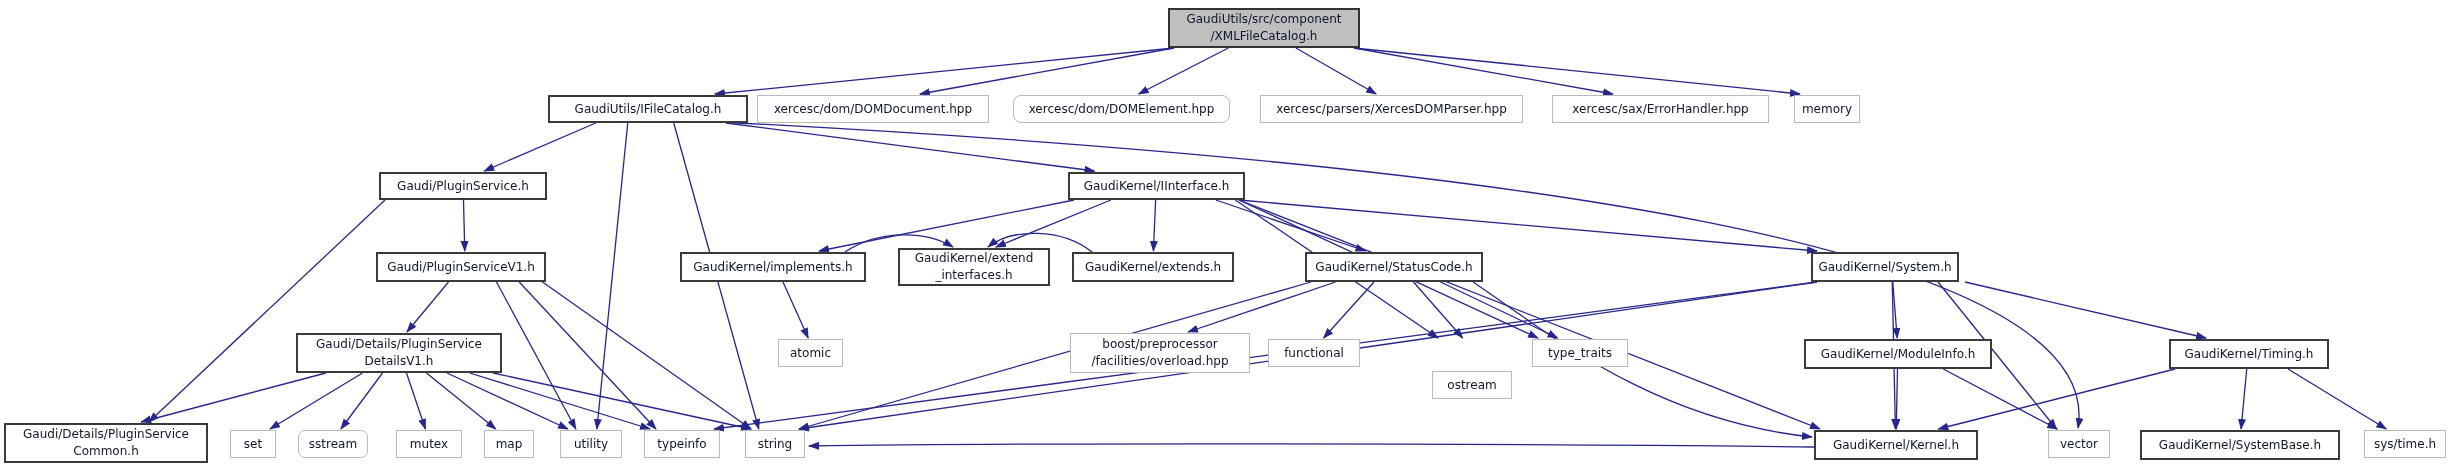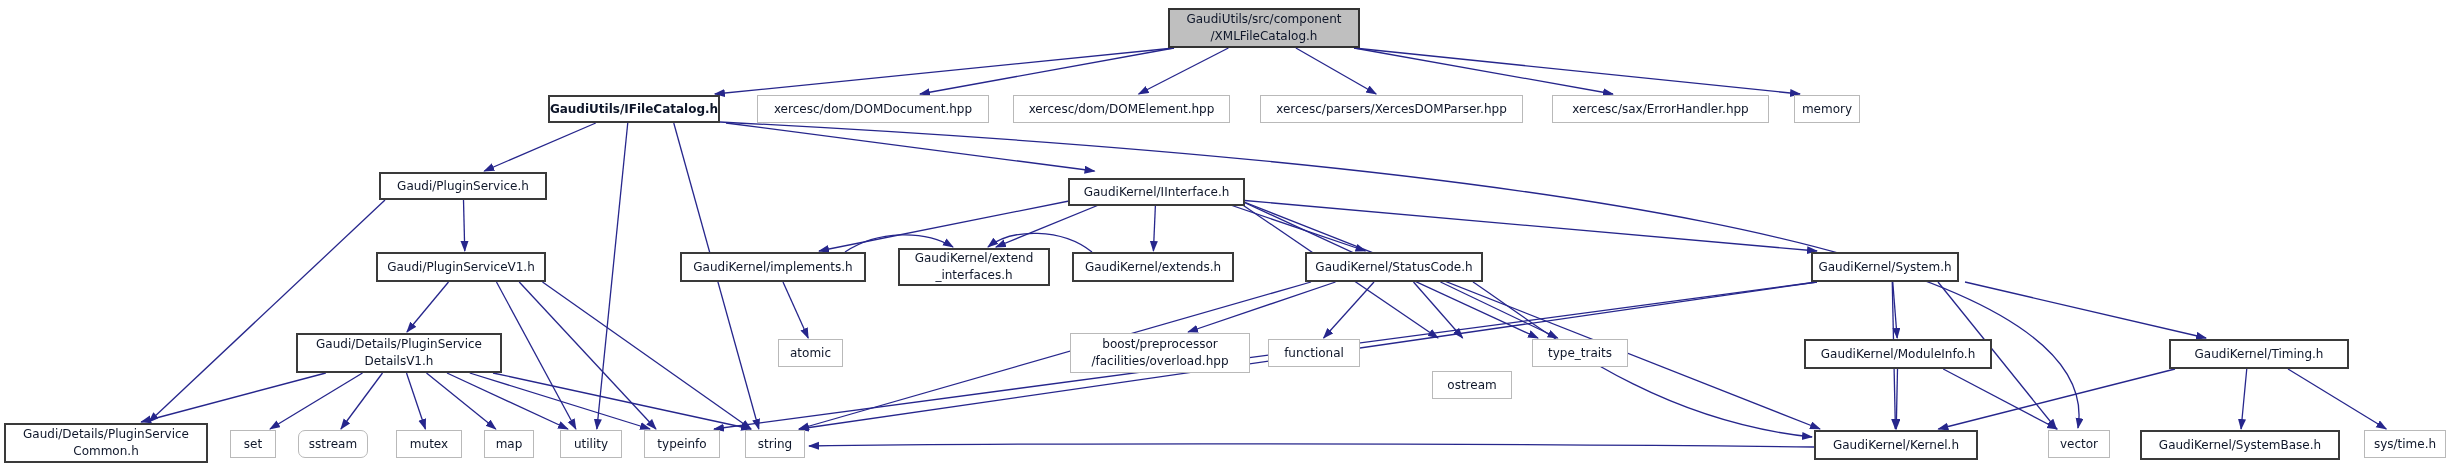--- a/index.html
+++ b/index.html
@@ -85,42 +85,42 @@
       <path d="M1943.25,369 L2057.28,429" class="edge" marker-end="url(#arrow)"></path>
       <path d="M2175,369 L1938.36,429" class="edge" marker-end="url(#arrow)"></path>
       <path d="M2246.75,369 L2241.08,429" class="edge" marker-end="url(#arrow)"></path>
       <path d="M2288,369 L2386.28,429" class="edge" marker-end="url(#arrow)"></path>
       <path d="M1814,447 C1450,443 1000,443 809,446" class="edge" marker-end="url(#arrow)"></path>
     </svg>
 <div class="node root" style="left: 1168px; top: 8px; width: 192px; height: 40px;">
       <span>GaudiUtils/src/component</span>
       <span>/XMLFileCatalog.h</span>
     </div>
-    <div class="node linked" style="left: 548px; top: 95px; width: 172px; height: 28px; font-weight: bold;">
+    <div class="node linked" style="left: 548px; top: 95px; width: 200px; height: 28px;">
       <span>GaudiUtils/IFileCatalog.h</span>
     </div>
     <div class="node plain" style="left: 757px; top: 95px; width: 232px; height: 28px;">
       <span>xercesc/dom/DOMDocument.hpp</span>
     </div>
-    <div class="node plain" style="left: 1013px; top: 95px; width: 217px; height: 28px;">
+    <div class="node plain" style="left: 1013px; top: 95px; width: 217px; height: 28px; border-radius: 8px;">
       <span>xercesc/dom/DOMElement.hpp</span>
     </div>
     <div class="node plain" style="left: 1260px; top: 95px; width: 263px; height: 28px;">
       <span>xercesc/parsers/XercesDOMParser.hpp</span>
     </div>
     <div class="node plain" style="left: 1552px; top: 95px; width: 217px; height: 28px;">
       <span>xercesc/sax/ErrorHandler.hpp</span>
     </div>
     <div class="node plain" style="left: 1794px; top: 95px; width: 66px; height: 28px;">
       <span>memory</span>
     </div>
     <div class="node linked" style="left: 379px; top: 172px; width: 168px; height: 28px;">
       <span>Gaudi/PluginService.h</span>
     </div>
-    <div class="node linked" style="left: 1068px; top: 172px; width: 177px; height: 28px; margin-top: 6px;">
+    <div class="node linked" style="left: 1068px; top: 172px; width: 177px; height: 28px;">
       <span>GaudiKernel/IInterface.h</span>
     </div>
     <div class="node linked" style="left: 376px; top: 252px; width: 170px; height: 30px;">
       <span>Gaudi/PluginServiceV1.h</span>
     </div>
     <div class="node linked" style="left: 680px; top: 252px; width: 186px; height: 30px;">
       <span>GaudiKernel/implements.h</span>
     </div>
     <div class="node linked" style="left: 898px; top: 248px; width: 152px; height: 38px;">
       <span>GaudiKernel/extend</span>
@@ -151,21 +151,21 @@
     </div>
     <div class="node plain" style="left: 1432px; top: 339px; width: 80px; height: 28px; margin-top: 32px;">
       <span>ostream</span>
     </div>
     <div class="node plain" style="left: 1532px; top: 339px; width: 96px; height: 28px;">
       <span>type_traits</span>
     </div>
     <div class="node linked" style="left: 1804px; top: 339px; width: 188px; height: 30px;">
       <span>GaudiKernel/ModuleInfo.h</span>
     </div>
-    <div class="node linked" style="left: 2169px; top: 339px; width: 180px; height: 30px;">
+    <div class="node linked" style="left: 2169px; top: 339px; width: 160px; height: 30px;">
       <span>GaudiKernel/Timing.h</span>
     </div>
     <div class="node linked" style="left: 4px; top: 423px; width: 204px; height: 40px;">
       <span>Gaudi/Details/PluginService</span>
       <span>Common.h</span>
     </div>
     <div class="node plain" style="left: 230px; top: 430px; width: 46px; height: 28px;">
       <span>set</span>
     </div>
     <div class="node plain" style="left: 298px; top: 430px; width: 70px; height: 28px; border-radius: 7px;">

